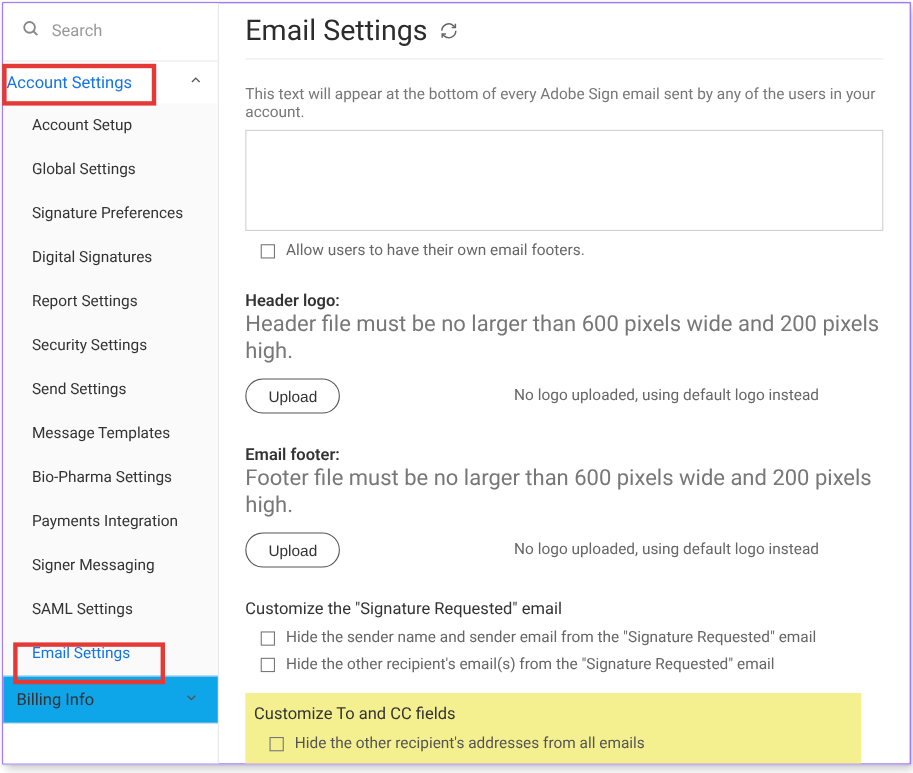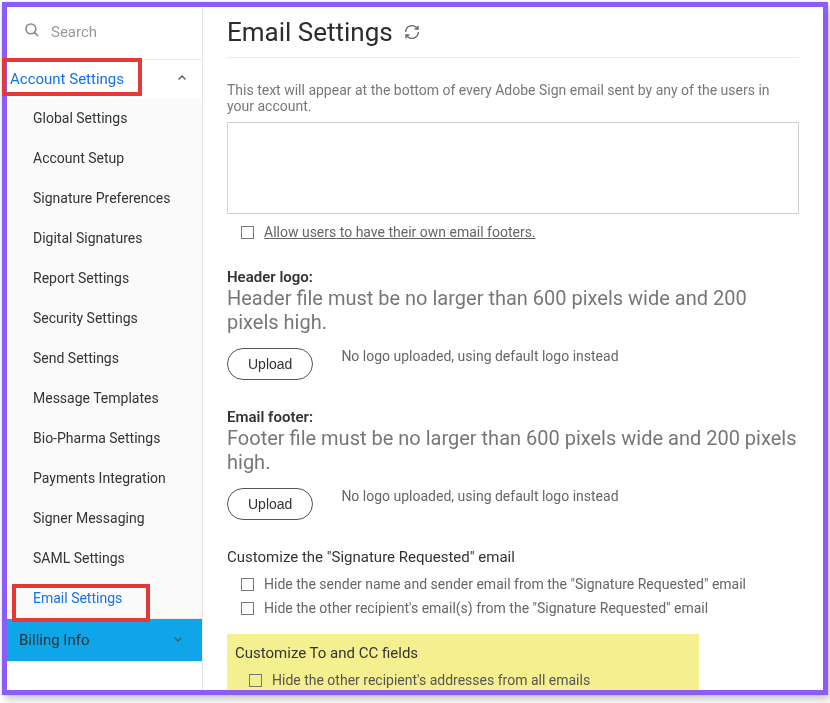--- a/index.html
+++ b/index.html
@@ -7,21 +7,21 @@
       font-family: -apple-system, BlinkMacSystemFont, "Segoe UI", Roboto, Arial, sans-serif;
       background: #fff;
       width: 830px;
       height: 703px;
       position: relative;
       color: #2c2c2c;
     }
     .container {
       display: flex;
       height: 693px;
-      border: 5px solid #8b5cf6;
+      border: 1px solid #8b5cf6;
       box-shadow: 3px 5px 8px rgba(0,0,0,0.2), 0 0 2px rgba(0,0,0,0.15);
       margin: 2px;
     }
     
     .sidebar {
       width: 196px;
       border-right: 1px solid #e6e6e6;
       background: #fff;
       flex-shrink: 0;
     }
@@ -113,41 +113,42 @@
     }
     .section-label {
       font-size: 15px;
       font-weight: 600;
       color: #333;
       margin-top: 28px;
     }
     .section-sub { color: #777; font-size: 20px; margin-top: 0; }
     .upload-row {
       display: flex;
-      align-items: flex-start;
+      align-items: center;
+      gap: 130px;
       margin-top: 14px;
     }
     .upload-btn {
       border: 1.5px solid #555;
       border-radius: 18px;
       padding: 7px 20px;
       font-size: 14px;
       color: #333;
       background: #fff;
       cursor: pointer;
     }
     .no-logo { color: #666; font-size: 14px; margin-left: 28px; }
     .sr-title { font-size: 15px; color: #333; margin-top: 28px; }
     .sr-checks { margin-top: 10px; }
     .sr-checks .check-row { margin-top: 8px; padding-left: 14px; color: #666; }
     .yellow-block {
       background: #f5f08f;
       margin-top: 18px;
       padding: 10px 14px 14px 8px;
-      width: 472px;
+      width: 560px;
     }
     .yellow-block .yb-title {
       font-size: 15px;
       color: #333;
     }
     .yellow-block .check-row { margin-top: 10px; padding-left: 14px; color: #555; }
   </style>
 </head>
 <body>
 
@@ -167,22 +168,22 @@
     <div class="acc-header">
       <span>Account Settings</span>
       <span class="chevron">
         <svg width="12" height="12" viewBox="0 0 24 24" fill="none" stroke="#555" stroke-width="2.5">
             <polyline points="5 15 12 8 19 15"></polyline>
           </svg>
       </span>
     </div>
 
     <div class="subitems">
+      <div class="subitem">Account Setup</div>
       <div class="subitem">Global Settings</div>
-      <div class="subitem">Account Setup</div>
       <div class="subitem">Signature Preferences</div>
       <div class="subitem">Digital Signatures</div>
       <div class="subitem">Report Settings</div>
       <div class="subitem">Security Settings</div>
       <div class="subitem">Send Settings</div>
       <div class="subitem">Message Templates</div>
       <div class="subitem">Bio-Pharma Settings</div>
       <div class="subitem">Payments Integration</div>
       <div class="subitem">Signer Messaging</div>
       <div class="subitem">SAML Settings</div>
@@ -210,21 +211,21 @@
           <path d="M3.5 12a8.5 8.5 0 0 1 14.2-6.2L20 8"></path>
           <polyline points="20 3.5 20 8 15.5 8"></polyline>
           <path d="M20.5 12a8.5 8.5 0 0 1-14.2 6.2L4 16"></path>
           <polyline points="4 20.5 4 16 8.5 16"></polyline>
         </svg>
       </span>
     </div>
 
     <div class="helper">This text will appear at the bottom of every Adobe Sign email sent by any of the users in your account.</div>
     <div class="textarea-box"></div>
-    <div class="check-row" style="padding-left:14px;text-decoration:underline;">
+    <div class="check-row" style="padding-left:14px;">
       <span class="checkbox"></span>
       <span>Allow users to have their own email footers.</span>
     </div>
 
     <div class="section-label">Header logo:</div>
     <div class="section-sub">Header file must be no larger than 600 pixels wide and 200 pixels high.</div>
     <div class="upload-row">
       <button class="upload-btn">Upload</button>
       <span class="no-logo">No logo uploaded, using default logo instead</span>
     </div>

